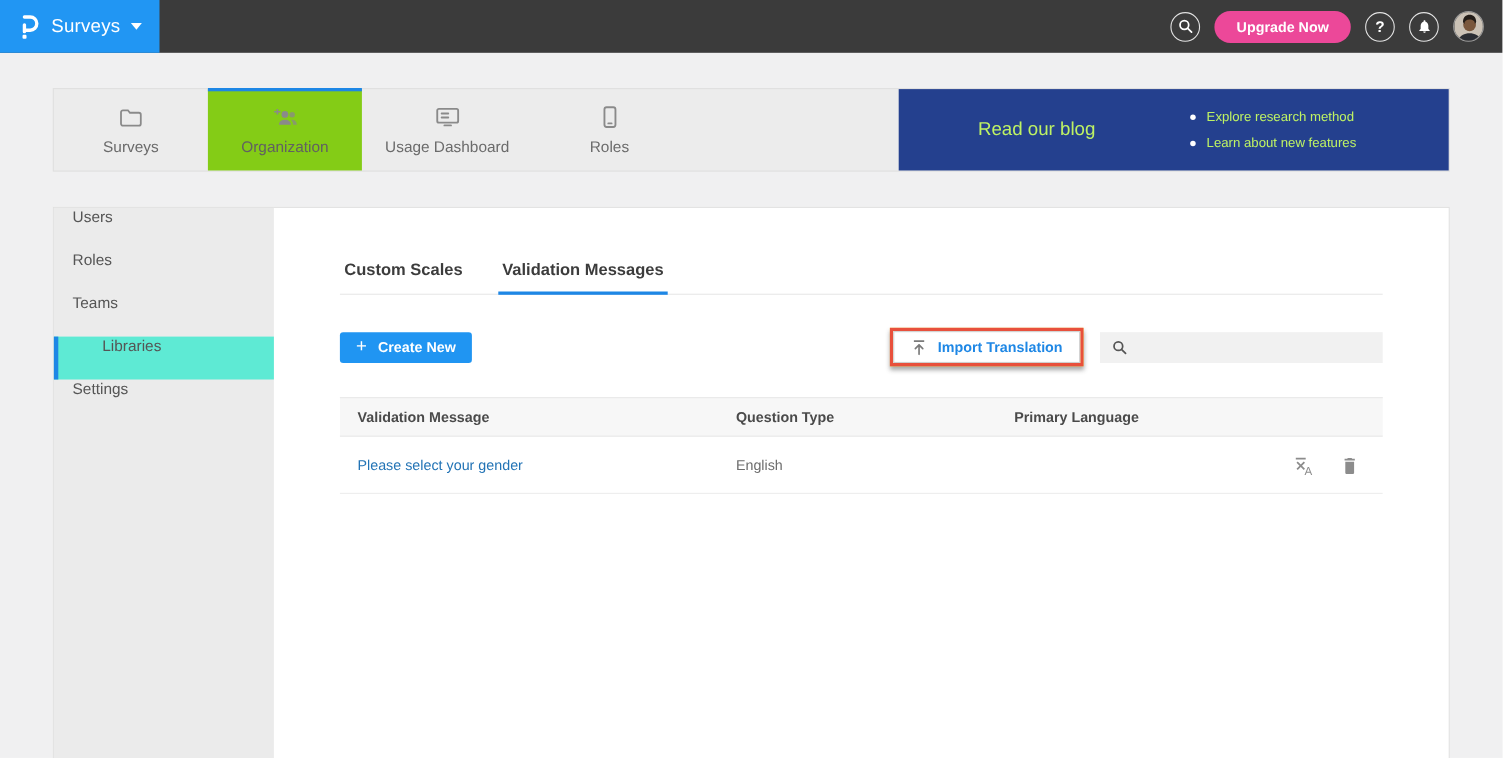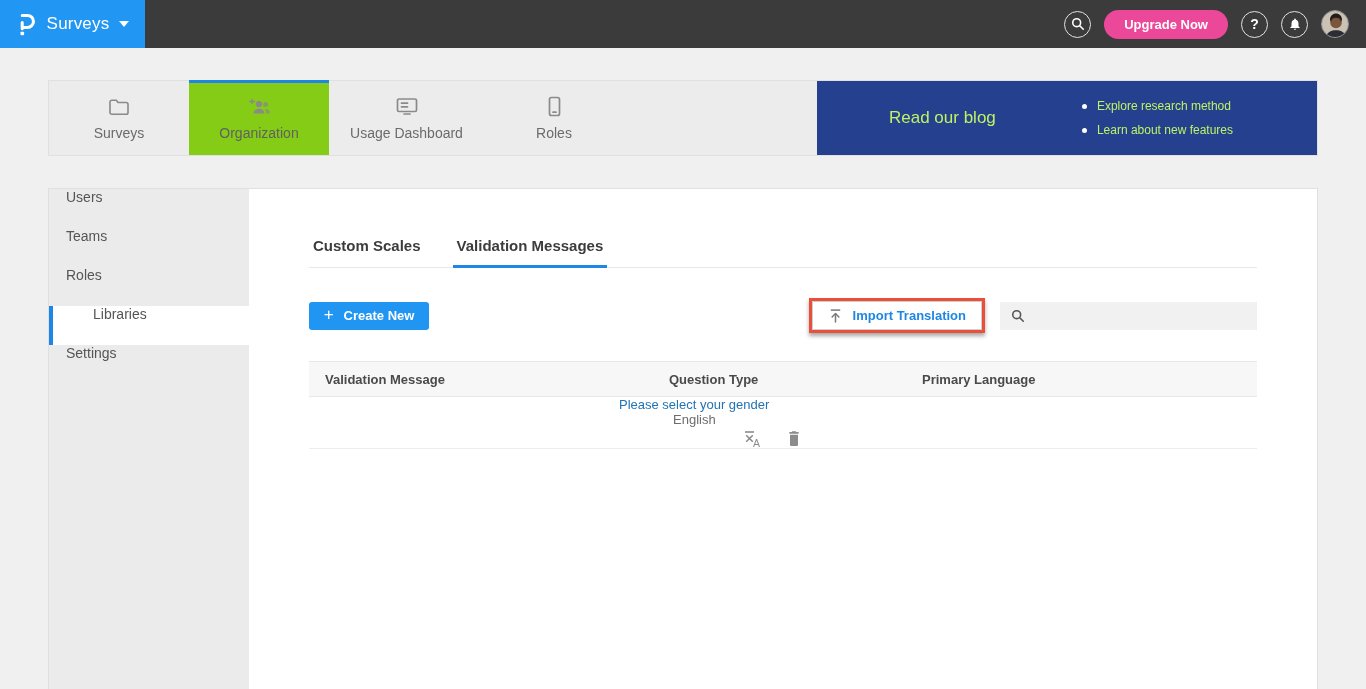--- a/index.html
+++ b/index.html
@@ -32,39 +32,39 @@
   .blog-panel { margin-left:auto; width:500px; height:100%; background:#24408e; color:#bef264; display:flex; align-items:center; cursor:pointer; }
   .blog-title { font-size:17px; margin-left:72px; }
   .blog-bullets { margin-left:auto; margin-right:84px; display:flex; flex-direction:column; gap:10px; }
   .bullet-item { display:flex; align-items:center; gap:10px; font-size:12px; }
   .bullet-dot { width:5px; height:5px; border-radius:50%; background:#fff; flex:none; }
 
   
   .main-card { position:absolute; left:48px; right:48px; top:188px; height:520px; background:#fff; border:1px solid #e0e0e0; display:flex; }
   .side { width:200px; background:#ebebeb; flex:none; }
   .side-item { height:39px; display:flex; align-items:flex-start; padding-left:13px; border-left:4px solid transparent; font-size:14px; color:#555; cursor:pointer; }
-  .side-item.active { background:#ffffff; border-left-color:#1e87e5;padding-left:40px; }
+  .side-item.active { background:#5eead4; border-left-color:#1e87e5;padding-left:40px; }
 
   .content { flex:1; padding:0 60px; }
   .content-tabs { padding-top:48px; display:flex; gap:28px; border-bottom:1px solid #e8e8e8; }
   .content-tab { font-size:15px; font-weight:bold; color:#3c3c3c; padding:0 4px 13px 4px; position:relative; cursor:pointer; }
   .content-tab.active::after { content:""; position:absolute; left:0; right:0; bottom:-1px; height:3px; background:#1e87e5; }
 
   .toolbar { margin-top:30px; display:flex; align-items:center; }
   .create-btn { height:28px; width:120px; background:#2095f2; color:#fff; border:none; border-radius:3px; font-size:13px; font-weight:bold; display:flex; align-items:center; justify-content:center; gap:10px; cursor:pointer; font-family:inherit; }
   .create-btn .plus { font-size:17px; font-weight:normal; margin-top:-2px; }
   .toolbar-right { margin-left:auto; display:flex; align-items:center; gap:15px; }
   .import-wrap { border:3px solid #e8503c; box-shadow:0 3px 4px rgba(60,60,60,.45); background:#fde047; }
   .import-btn { height:29px; padding:0 15px; background:#fff; border:1px solid #cfcfcf; color:#1e87e5; font-size:13px; font-weight:bold; display:flex; align-items:center; gap:10px; cursor:pointer; font-family:inherit; }
   .search-box { width:257px; height:28px; background:#f1f1f1; display:flex; align-items:center; padding-left:11px; gap:8px; }
   .search-box input { border:none; background:transparent; outline:none; font-size:13px; flex:1; font-family:inherit; color:#444; }
 
   .table { margin-top:28px; }
   .thead { display:flex; align-items:center; height:36px; background:#f7f7f7; border-top:1px solid #e8e8e8; border-bottom:1px solid #e8e8e8; font-size:13px; font-weight:bold; color:#4a4a4a; }
-  .trow  { display:flex; align-items:center; height:52px; border-bottom:1px solid #ededed; font-size:13px; color:#6d6d6d;flex-direction:column; }
+  .trow  { display:flex; align-items:center; height:52px; border-bottom:1px solid #ededed; font-size:13px; color:#6d6d6d; }
   .col-msg  { width:360px; padding-left:16px; }
   .col-type { width:253px; }
   .col-lang { width:220px; }
   .col-actions { flex:1; display:flex; justify-content:flex-end; align-items:center; gap:24px; padding-right:22px; }
   .msg-link { color:#2273b5; cursor:pointer; }
   .row-icon { color:#8c8c8c; display:flex; align-items:center; cursor:pointer; }
 
   svg { display:block; }
 </style>
 </head>
@@ -168,24 +168,24 @@
   </div>
 </div>
 
 <div class="main-card">
 
   <div class="side">
     <div class="side-item">
       <span>Users</span>
     </div>
     <div class="side-item">
+      <span>Roles</span>
+    </div>
+    <div class="side-item">
       <span>Teams</span>
-    </div>
-    <div class="side-item">
-      <span>Roles</span>
     </div>
     <div class="side-item active">
       <span>Libraries</span>
     </div>
     <div class="side-item">
       <span>Settings</span>
     </div>
   </div>
 
   <div class="content">

